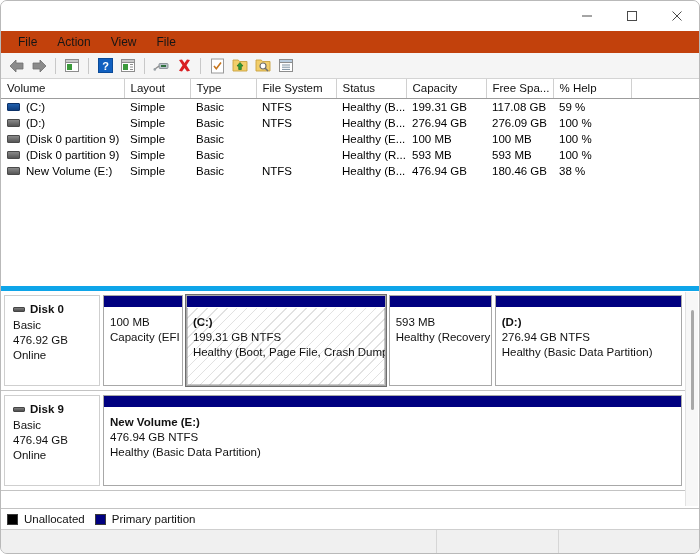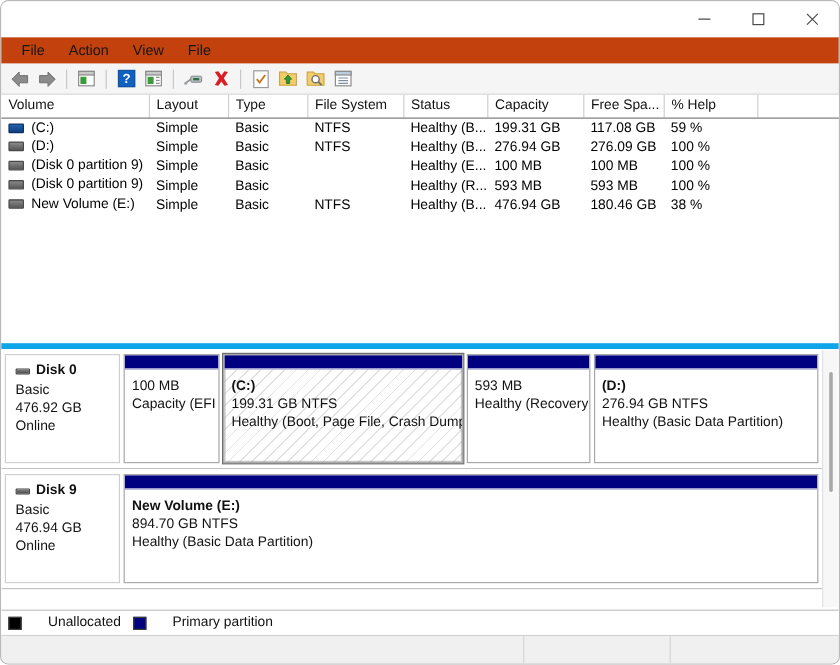--- a/index.html
+++ b/index.html
@@ -286,21 +286,21 @@
     height: 21px;
     background: #ffffff;
     border-top: 1px solid #c3c3c3;
     display: flex;
     align-items: center;
     padding-left: 6px;
     gap: 10px;
     font-size: 11.5px;
     color: #111;
   }
-  .legend-entry { display: flex; align-items: center; gap: 22px; text-align: right; }
+  .legend-entry { display: flex; align-items: center; gap: 6px; text-align: right; }
   .swatch {
     width: 11px; height: 11px;
     border: 1px solid #3a3a3a;
   }
 
   
   .statusbar {
     flex: 0 0 auto;
     height: 24px;
     background: #f0f0f0;
@@ -587,21 +587,21 @@
           </div>
           <div>Basic</div>
           <div>476.94 GB</div>
           <div>Online</div>
         </div>
         <div class="parts">
           <div class="part" style="flex:1 1 auto">
             <div class="bar"></div>
             <div class="body">
               <div class="vname">New Volume  (E:)</div>
-              <div>894.70 GB NTFS</div>
+              <div>476.94 GB NTFS</div>
               <div>Healthy (Basic Data Partition)</div>
             </div>
           </div>
         </div>
       </div>
 
     </div>
 
     <div class="vscroll">
       <div class="vthumb"></div>

